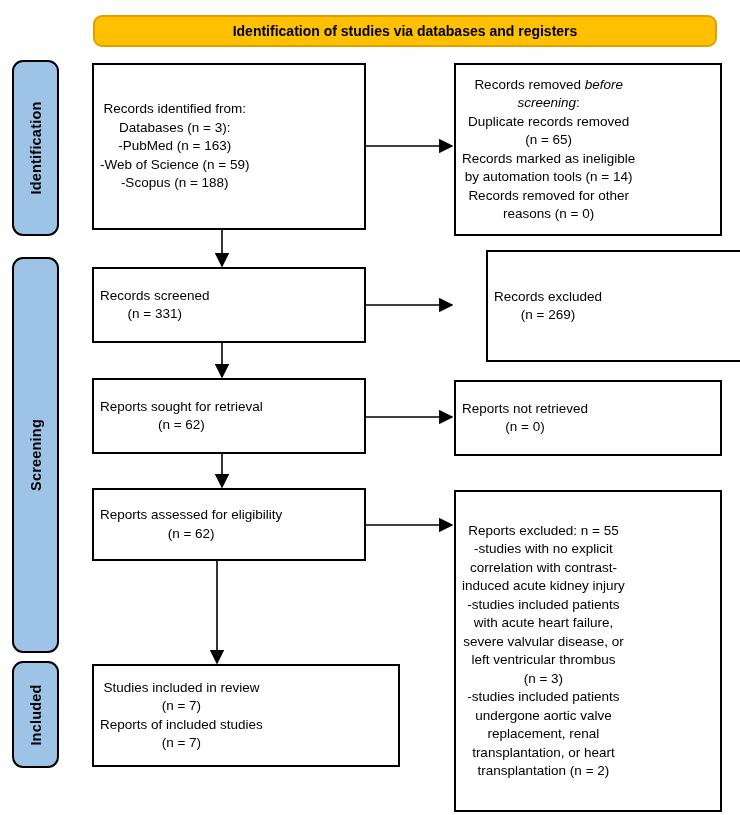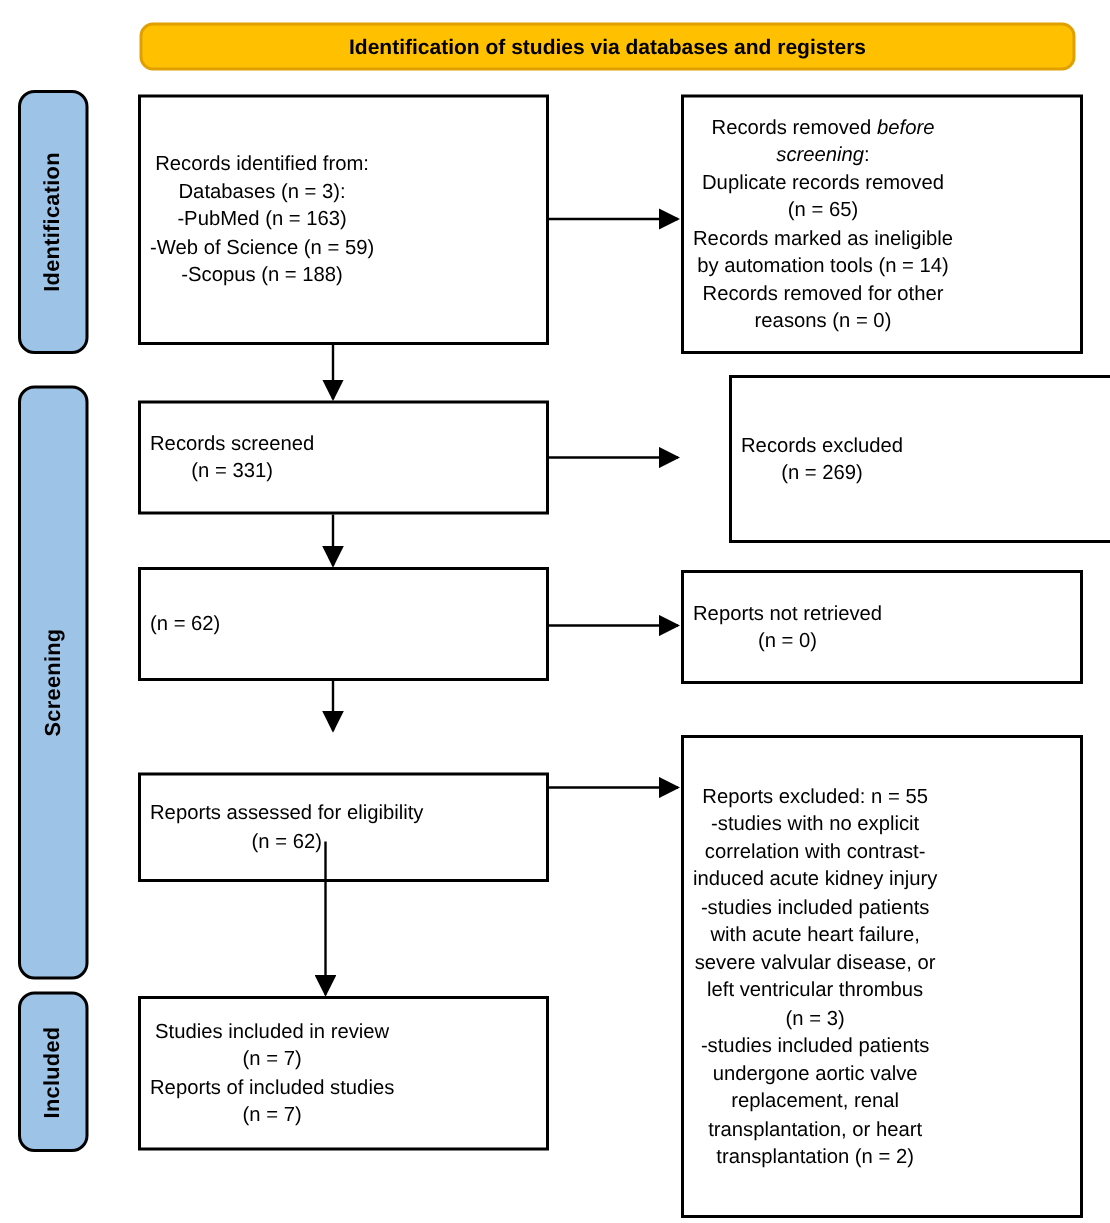--- a/index.html
+++ b/index.html
@@ -36,23 +36,23 @@
     position:absolute;background:#fff;border:2px solid var(--box-border);
     box-sizing:border-box;display:flex;align-items:center;justify-content:flex-start;
     text-align:center;font-size:13.5px;line-height:18.5px;padding:4px 6px;
   }
   .box-a{left:92px;top:63px;width:274px;height:167px;}
   .box-b{left:454px;top:63px;width:268px;height:173px;}
   .box-c{left:92px;top:267px;width:274px;height:76px;}
   .box-d{left:454px;top:250px;width:268px;height:112px;margin-left:32px;}
   .box-e{left:92px;top:378px;width:274px;height:76px;}
   .box-f{left:454px;top:380px;width:268px;height:76px;}
-  .box-g{left:92px;top:488px;width:274px;height:73px;margin-top:27px;}
+  .box-g{left:92px;top:488px;width:274px;height:73px;}
   .box-h{left:454px;top:490px;width:268px;height:322px;}
-  .box-i{left:92px;top:664px;width:274px;height:103px;}
+  .box-i{left:92px;top:664px;width:308px;height:103px;}
   .it{font-style:italic;}
   .arrows{position:absolute;left:0;top:0;pointer-events:none;}
   .arrows line{stroke:#000;stroke-width:1.6;}
 </style>
 </head>
 <body>
 
 <div class="canvas">
 
   <div class="header">Identification of studies via databases and registers</div>
@@ -101,20 +101,21 @@
 
   <div class="box box-d">
     <div>
         <div>Records excluded</div>
         <div>(n = 269)</div>
       </div>
   </div>
 
   <div class="box box-e">
     <div>
+        <div>Reports sought for retrieval</div>
         <div>(n = 62)</div>
       </div>
   </div>
 
   <div class="box box-f">
     <div>
         <div>Reports not retrieved</div>
         <div>(n = 0)</div>
       </div>
   </div>

